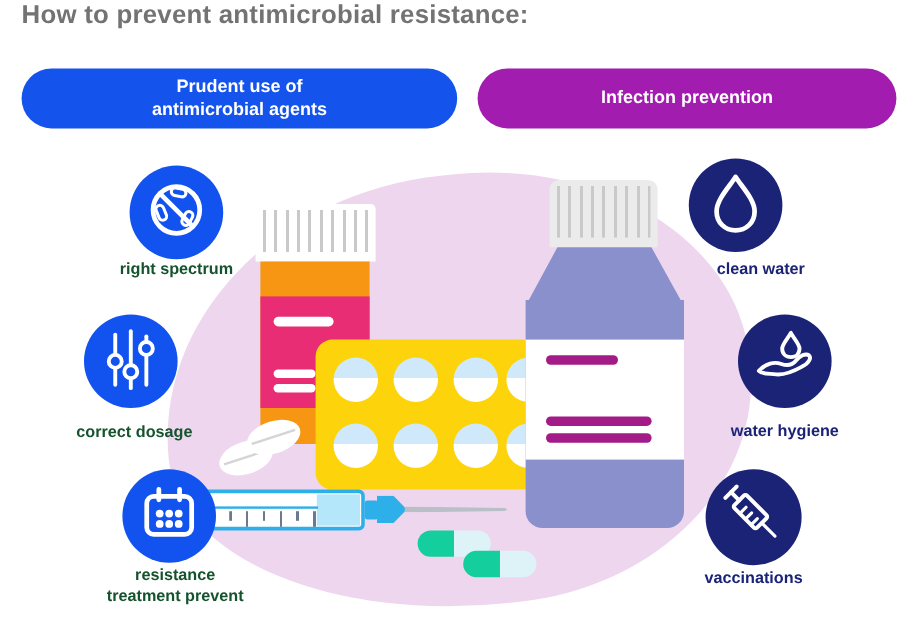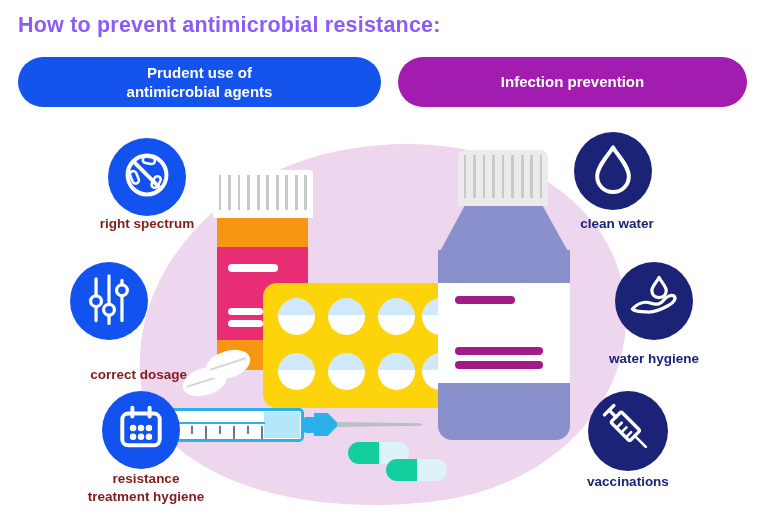--- a/index.html
+++ b/index.html
@@ -1,20 +1,20 @@
 <!DOCTYPE html>
 <html><head>
 <meta charset="utf-8">
 <style>
   html,body{margin:0;padding:0;background:#fff;}
   .stage{position:relative;width:768px;height:514px;background:#fff;overflow:hidden;
          font-family:"Liberation Sans",sans-serif;}
   .abs{position:absolute;}
 
-  .title{left:18px;top:13px;font-size:21.5px;font-weight:bold;color:#8b5cf6;letter-spacing:.2px;}
+  .title{left:18px;top:0;font-size:21.5px;font-weight:bold;color:#737373;letter-spacing:.2px;}
 
   .btn{top:57px;height:50px;border-radius:26px;color:#fff;font-weight:bold;font-size:15px;
        display:flex;flex-direction:column;align-items:center;justify-content:center;
        line-height:1.3;text-align:center;cursor:pointer;}
   .btn-prudent{left:18px;width:363px;background:#1453ec;}
   .btn-infection{left:398px;width:349px;background:#a21caf;}
 
   .blob{left:136px;top:146px;width:490px;height:360px;background:#eed7ee;
         border-radius:52% 48% 44% 56% / 60% 50% 50% 42%;transform:rotate(-6deg);}
 
@@ -65,21 +65,21 @@
            background:linear-gradient(90deg,#14ce9d 0 50%,#def3f8 50%);}
   .cap1{left:348px;top:442px;}
   .cap2{left:386px;top:459px;}
 
   
   .circle{width:78px;height:78px;border-radius:50%;display:flex;align-items:center;justify-content:center;z-index:7;}
   .c-blue{background:#1253ef;}
   .c-navy{background:#1b2377;}
 
   .lbl{font-weight:bold;font-size:13.5px;text-align:center;line-height:1.3;z-index:7;}
-  .lbl-blue{color:#7f1d1d;}
+  .lbl-blue{color:#14532d;}
   .lbl-navy{color:#1b2377;}
 </style>
 </head>
 <body>
 
 <div class="stage">
 
   <div class="abs title">How to prevent antimicrobial resistance:</div>
 
   <div class="abs btn btn-prudent">
@@ -165,21 +165,21 @@
       <svg width="72" height="72" viewBox="0 0 100 100" fill="none" stroke="#fff" stroke-linecap="round">
         <line x1="32" y1="22" x2="32" y2="80" stroke-width="4.5"></line>
         <line x1="50" y1="18" x2="50" y2="84" stroke-width="4.5"></line>
         <line x1="68" y1="24" x2="68" y2="80" stroke-width="4.5"></line>
         <circle cx="32" cy="53" r="7.5" stroke-width="4.5" fill="#1253ef"></circle>
         <circle cx="50" cy="65" r="7.5" stroke-width="4.5" fill="#1253ef"></circle>
         <circle cx="68" cy="38" r="7.5" stroke-width="4.5" fill="#1253ef"></circle>
       </svg>
     </span>
   </div>
-  <div class="abs lbl lbl-blue" style="left:37px;top:366px;width:150px;text-align:right;">
+  <div class="abs lbl lbl-blue" style="left:37px;top:351px;width:150px;">
     <div>correct dosage</div>
     <div></div>
   </div>
 
   <div class="abs circle c-blue" style="left:102px;top:391px;">
     <span>
       <svg width="72" height="72" viewBox="0 0 100 100" fill="none" stroke="#fff" stroke-linecap="round" stroke-linejoin="round">
         <rect x="24" y="30" width="52" height="44" rx="8" stroke-width="5.5"></rect>
         <line x1="38" y1="22" x2="38" y2="34" stroke-width="5.5"></line>
         <line x1="62" y1="22" x2="62" y2="34" stroke-width="5.5"></line>
@@ -189,31 +189,31 @@
             <circle cx="61" cy="50" r="4.5"></circle>
           <circle cx="39" cy="62" r="4.5"></circle>
             <circle cx="50" cy="62" r="4.5"></circle>
             <circle cx="61" cy="62" r="4.5"></circle>
         </g>
       </svg>
     </span>
   </div>
   <div class="abs lbl lbl-blue" style="left:62px;top:470px;width:168px;">
     <div>resistance</div>
-    <div>treatment hygiene</div>
+    <div>treatment prevent</div>
   </div>
 
   <div class="abs circle c-navy" style="left:574px;top:132px;">
     <span>
       <svg width="72" height="72" viewBox="0 0 100 100" fill="none" stroke="#fff" stroke-linecap="round" stroke-linejoin="round">
         <path d="M50 20 C44 30 28 46 28 60 C28 73 38 82 50 82 C62 82 72 73 72 60 C72 46 56 30 50 20 Z" stroke-width="5.5"></path>
       </svg>
     </span>
   </div>
-  <div class="abs lbl lbl-navy" style="left:557px;top:215px;width:120px;">
+  <div class="abs lbl lbl-navy" style="left:574px;top:215px;width:120px;">
     <div>clean water</div>
   </div>
 
   <div class="abs circle c-navy" style="left:615px;top:262px;">
     <span>
       <svg width="72" height="72" viewBox="0 0 100 100" fill="none" stroke="#fff" stroke-linecap="round" stroke-linejoin="round">
         <path d="M57 20 C54 26 47 33 47 38 C47 44 51 48 57 48 C63 48 67 44 67 38 C67 33 60 26 57 20 Z" stroke-width="4.5"></path>
         <path d="M20 64 C28 55 38 53 46 56 C53 58.5 59 57 63 52 C67 47 74 43 78 46 C81 49 78 55 70 59 C61 64 50 69 40 68 C31 67 24 68 20 64 Z" stroke-width="4.5"></path>
       </svg>
     </span>

